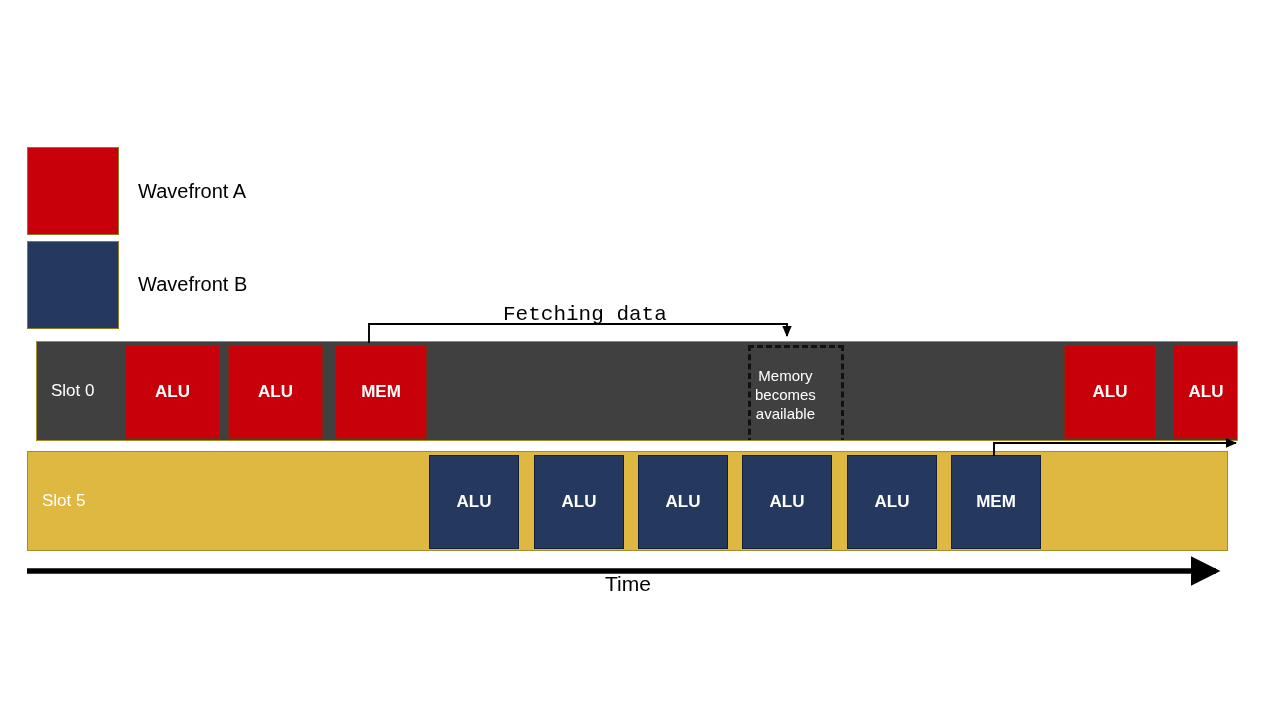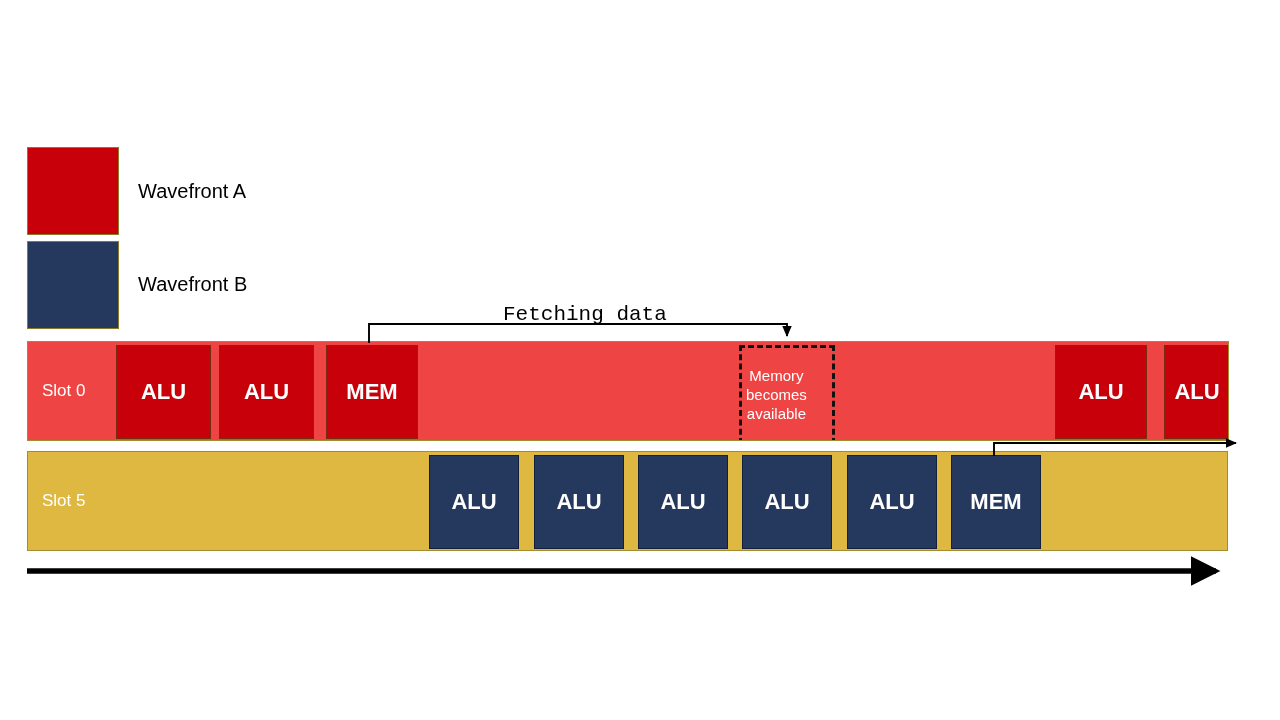--- a/index.html
+++ b/index.html
@@ -69,21 +69,21 @@
   }
 
   .block {
     position: absolute;
     top: 3px;
     height: 94px;
     box-sizing: border-box;
     display: flex;
     align-items: center;
     justify-content: center;
-    font-size: 22px;
+    font-size: 17px;
     font-weight: bold;
     color: #ffffff;
   }
   .block.red   { background: #C8000A; border: 1px solid #7a2b12; }
   .block.navy  { background: #25395F; border: 1px solid #13203d; }
 
   
   #memory-available-box {
     position: absolute;
     top: 3px;
@@ -139,21 +139,21 @@
 <div id="canvas">
 
   <div>
     <div id="legend-swatch-a" class="legend-swatch" style="background: rgb(200, 0, 10);"></div>
     <div id="legend-label-a" class="legend-label">Wavefront A</div>
 
     <div id="legend-swatch-b" class="legend-swatch" style="background: rgb(37, 57, 95);"></div>
     <div id="legend-label-b" class="legend-label">Wavefront B</div>
   </div>
 
-  <div id="slot-bar-0" class="slot-bar" style="background: #ef4444;">
+  <div id="slot-bar-0" class="slot-bar" style="background: #404040; margin-left: 9px;">
     <div class="slot-label">Slot 0</div>
 
     <div class="block red" style="left: 88px; width: 95px; background: rgb(200, 0, 10);">ALU</div>
     <div class="block red" style="left: 191px; width: 95px; background: rgb(200, 0, 10);">ALU</div>
     <div class="block red" style="left: 298px; width: 92px; background: rgb(200, 0, 10);">MEM</div>
     <div class="block red" style="left: 1027px; width: 92px; background: rgb(200, 0, 10);">ALU</div>
     <div class="block red" style="left: 1136px; width: 66px; background: rgb(200, 0, 10);">ALU</div>
 
     <div id="memory-available-box">
       <span id="mem-avail-text">Memory<br>becomes<br>available</span>
@@ -189,14 +189,15 @@
       <path d="M994,456 L994,443 L1236,443" fill="none" stroke="#000" stroke-width="1.9" marker-end="url(#arrowhead-thin)"></path>
     </g>
 
     <g>
       <path d="M27,571 L1216,571" fill="none" stroke="#000" stroke-width="5.5" marker-end="url(#arrowhead-fat)"></path>
     </g>
   </svg>
 
   <div id="fetching-label">Fetching data</div>
 
+  <div id="time-label">Time</div>
 
 </div>
 
 </body></html>

